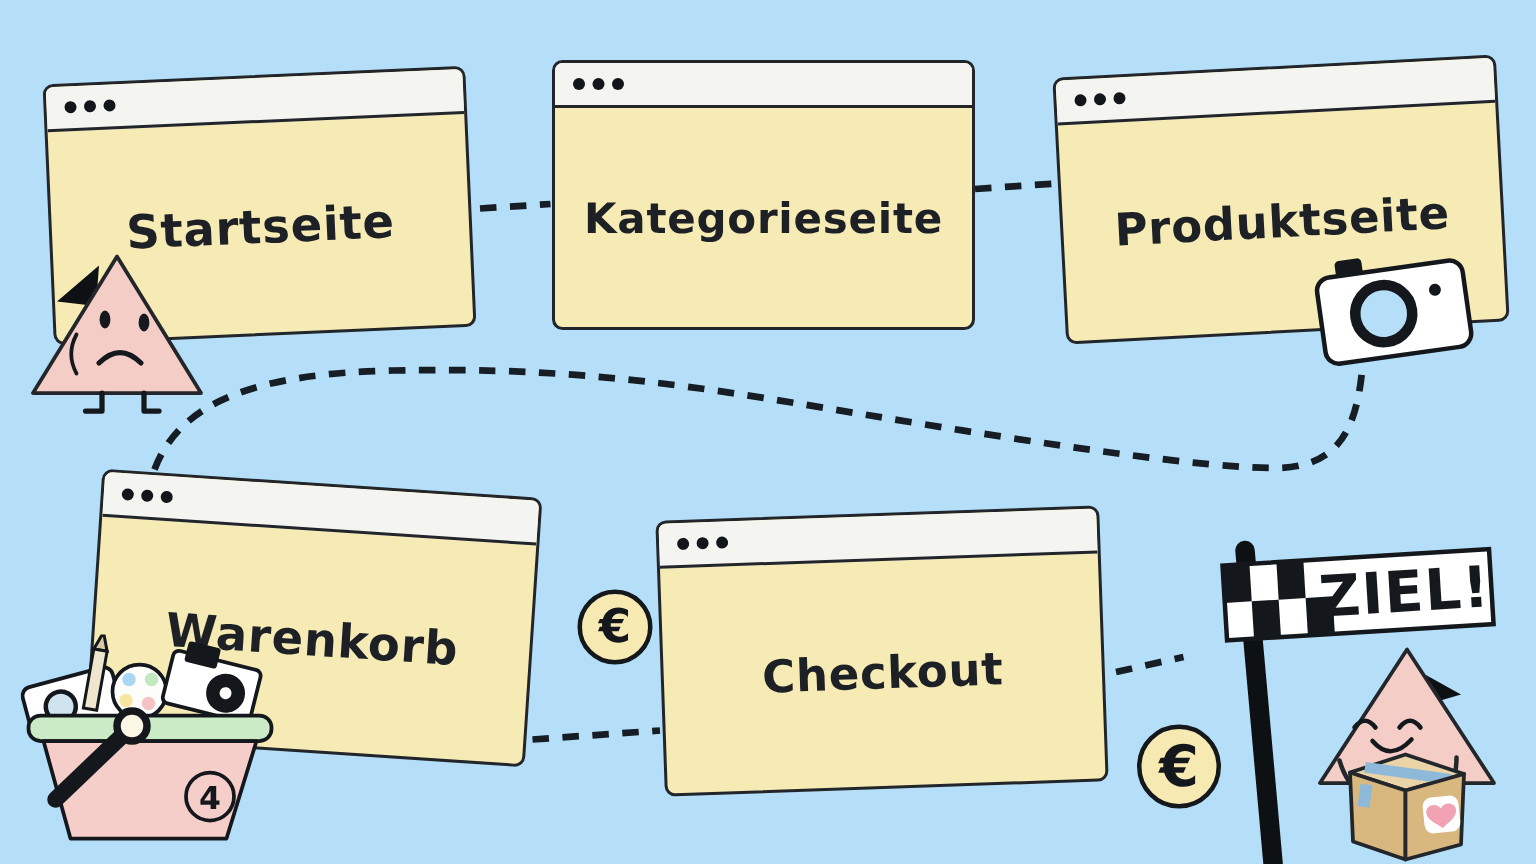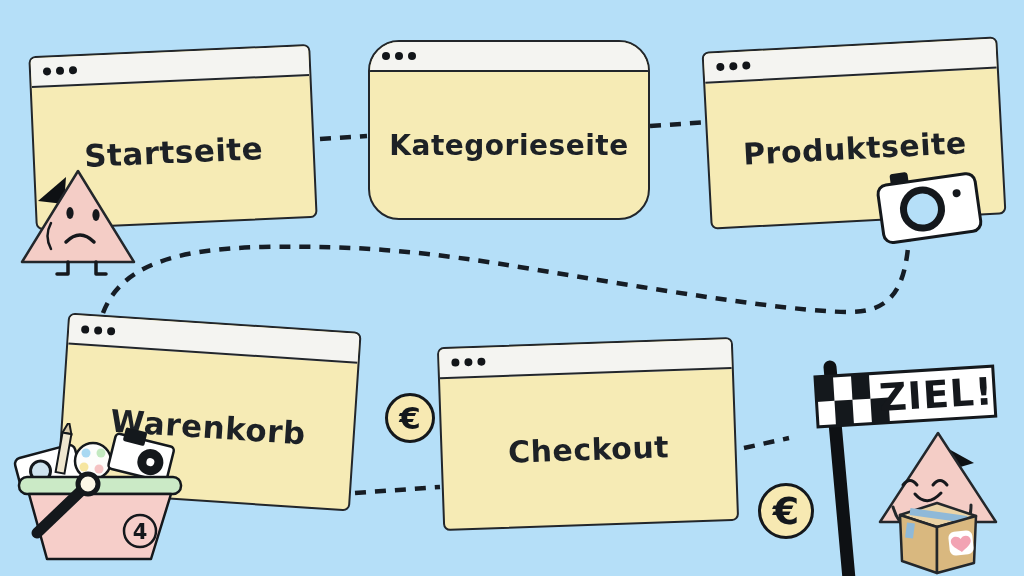--- a/index.html
+++ b/index.html
@@ -18,21 +18,21 @@
   }
   .titlebar{
     height:28px;flex:none;background:#F4F4F1;border-bottom:2.5px solid #22262b;
     display:flex;align-items:center;gap:5px;padding-left:12px;
   }
   .dot{width:8px;height:8px;border-radius:50%;background:#121519;flex:none;}
   .window-body{flex:1;display:flex;align-items:center;justify-content:center;}
   .window-label{font-weight:700;color:#1d2126;letter-spacing:.5px;white-space:nowrap;}
   #w1{left:32px;top:50px;width:282px;height:174px;transform:rotate(-2.5deg);}
   #w1 .window-label{font-size:31px;}
-  #w2{left:368px;top:40px;width:282px;height:180px;border-radius:31px;}
+  #w2{left:368px;top:40px;width:282px;height:180px;}
   #w2 .window-label{font-size:28px;}
   #w3{left:706px;top:44px;width:296px;height:178px;transform:rotate(-3deg);}
   #w3 .window-label{font-size:30px;}
   #w4{left:62px;top:322px;width:294px;height:180px;transform:rotate(3.8deg);}
   #w4 .window-label{font-size:31px;}
   #w5{left:440px;top:342px;width:296px;height:184px;transform:rotate(-2deg);}
   #w5 .window-label{font-size:30px;}
   .decor{position:absolute;z-index:4;}
   .coin{
     position:absolute;z-index:5;border-radius:50%;

